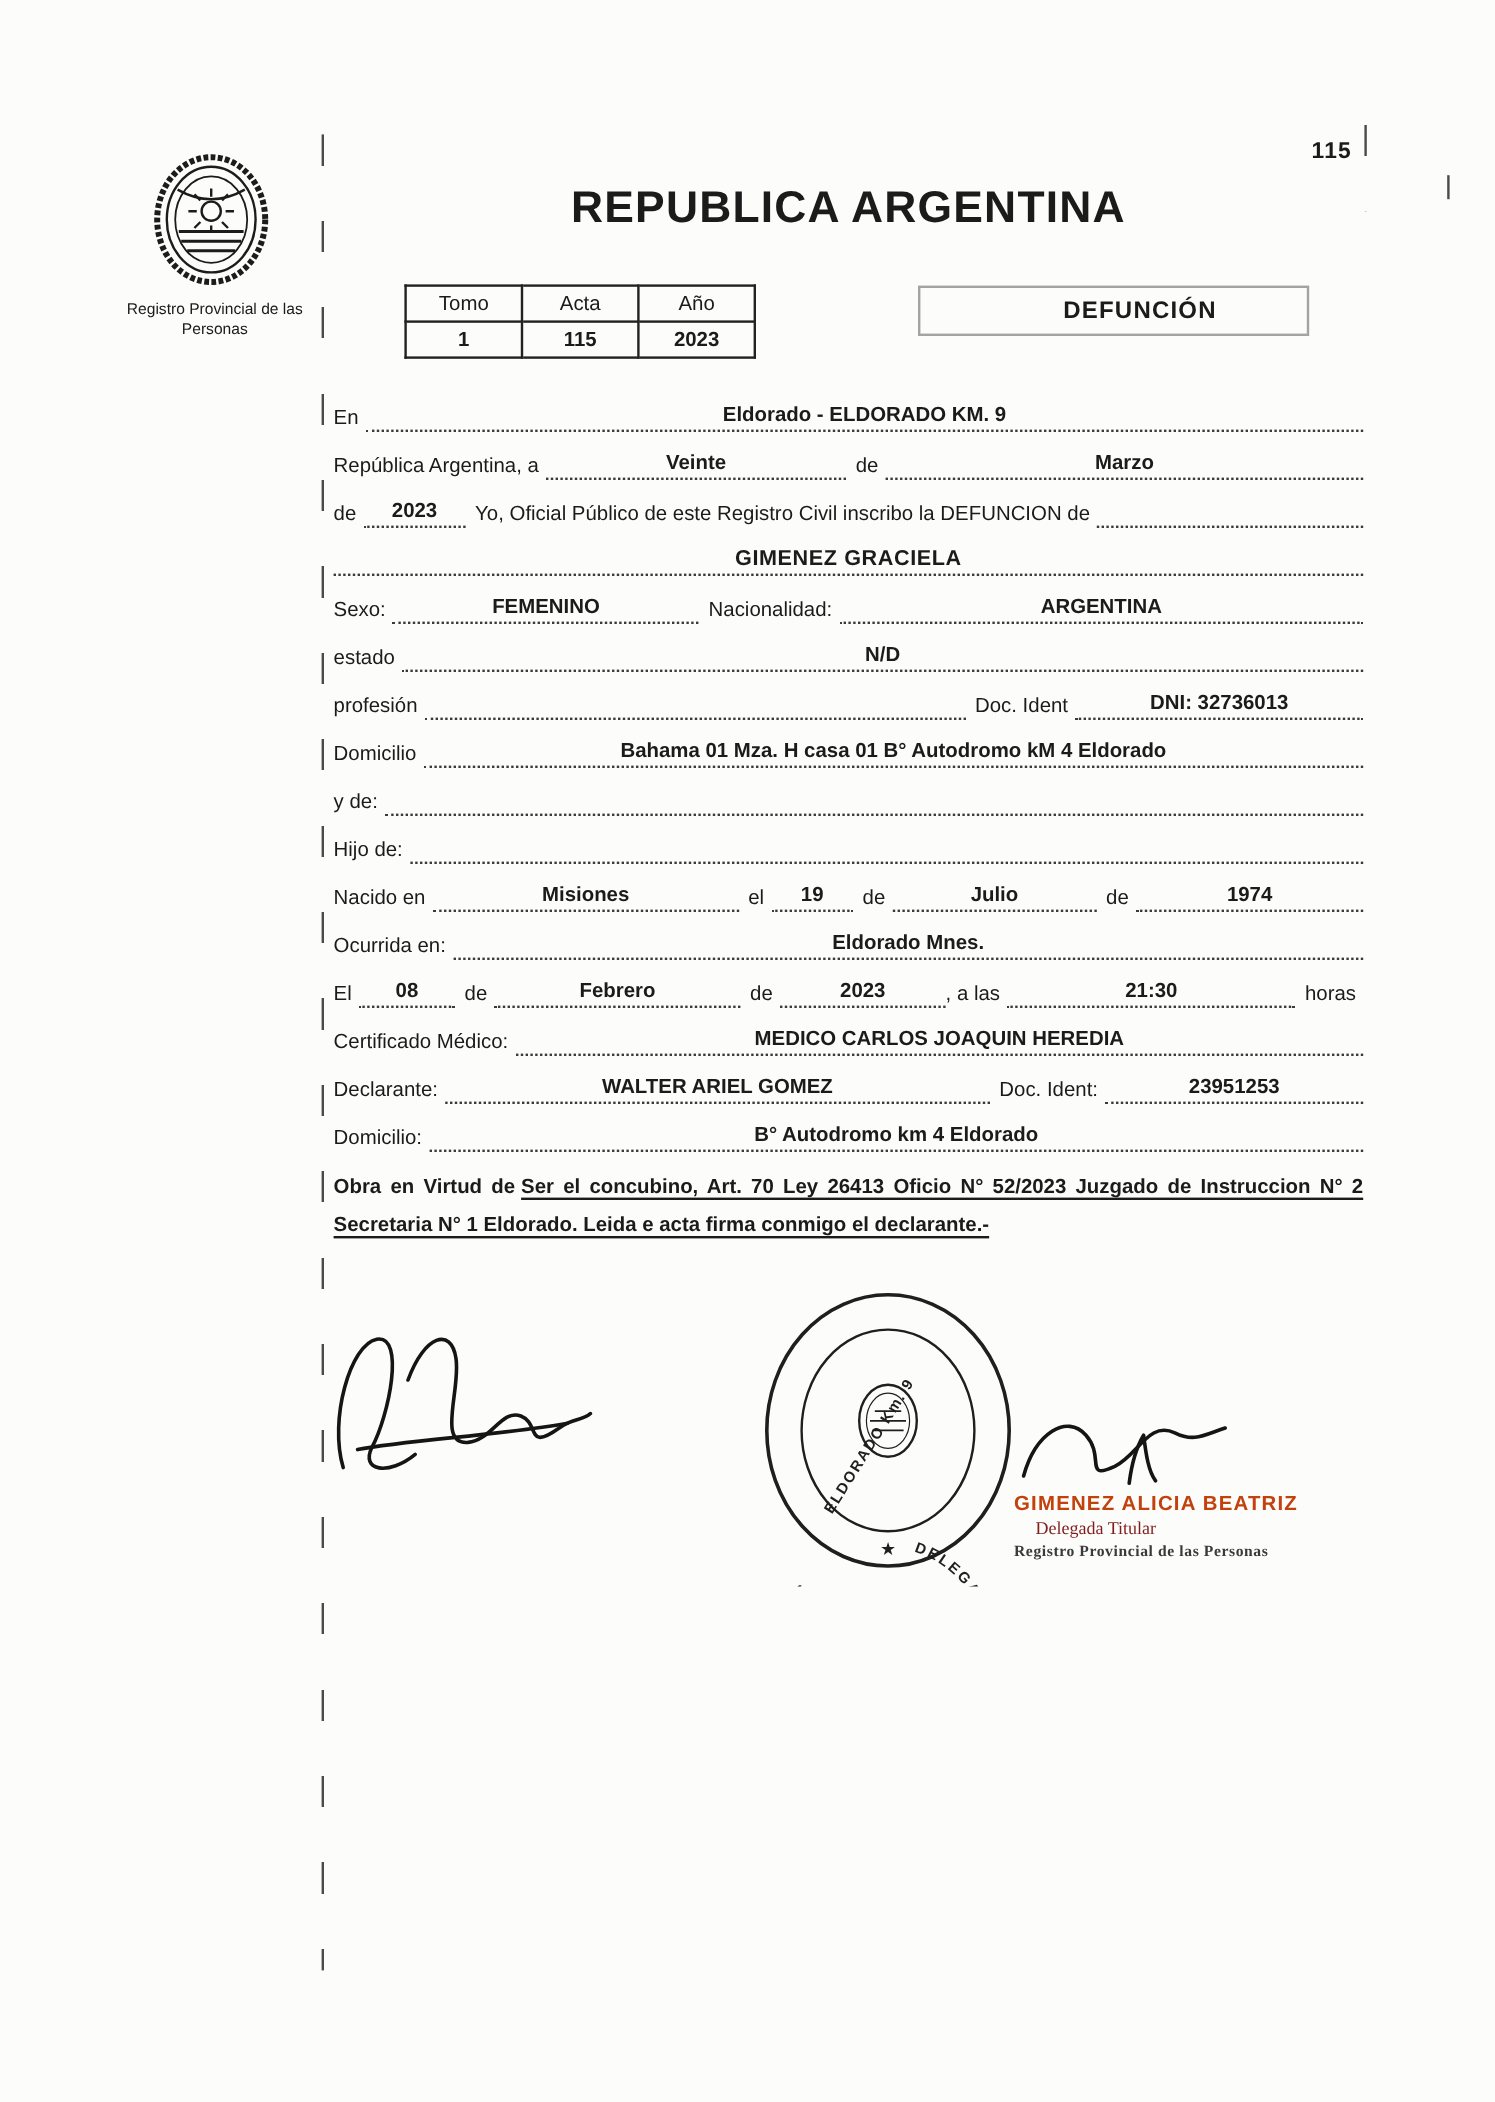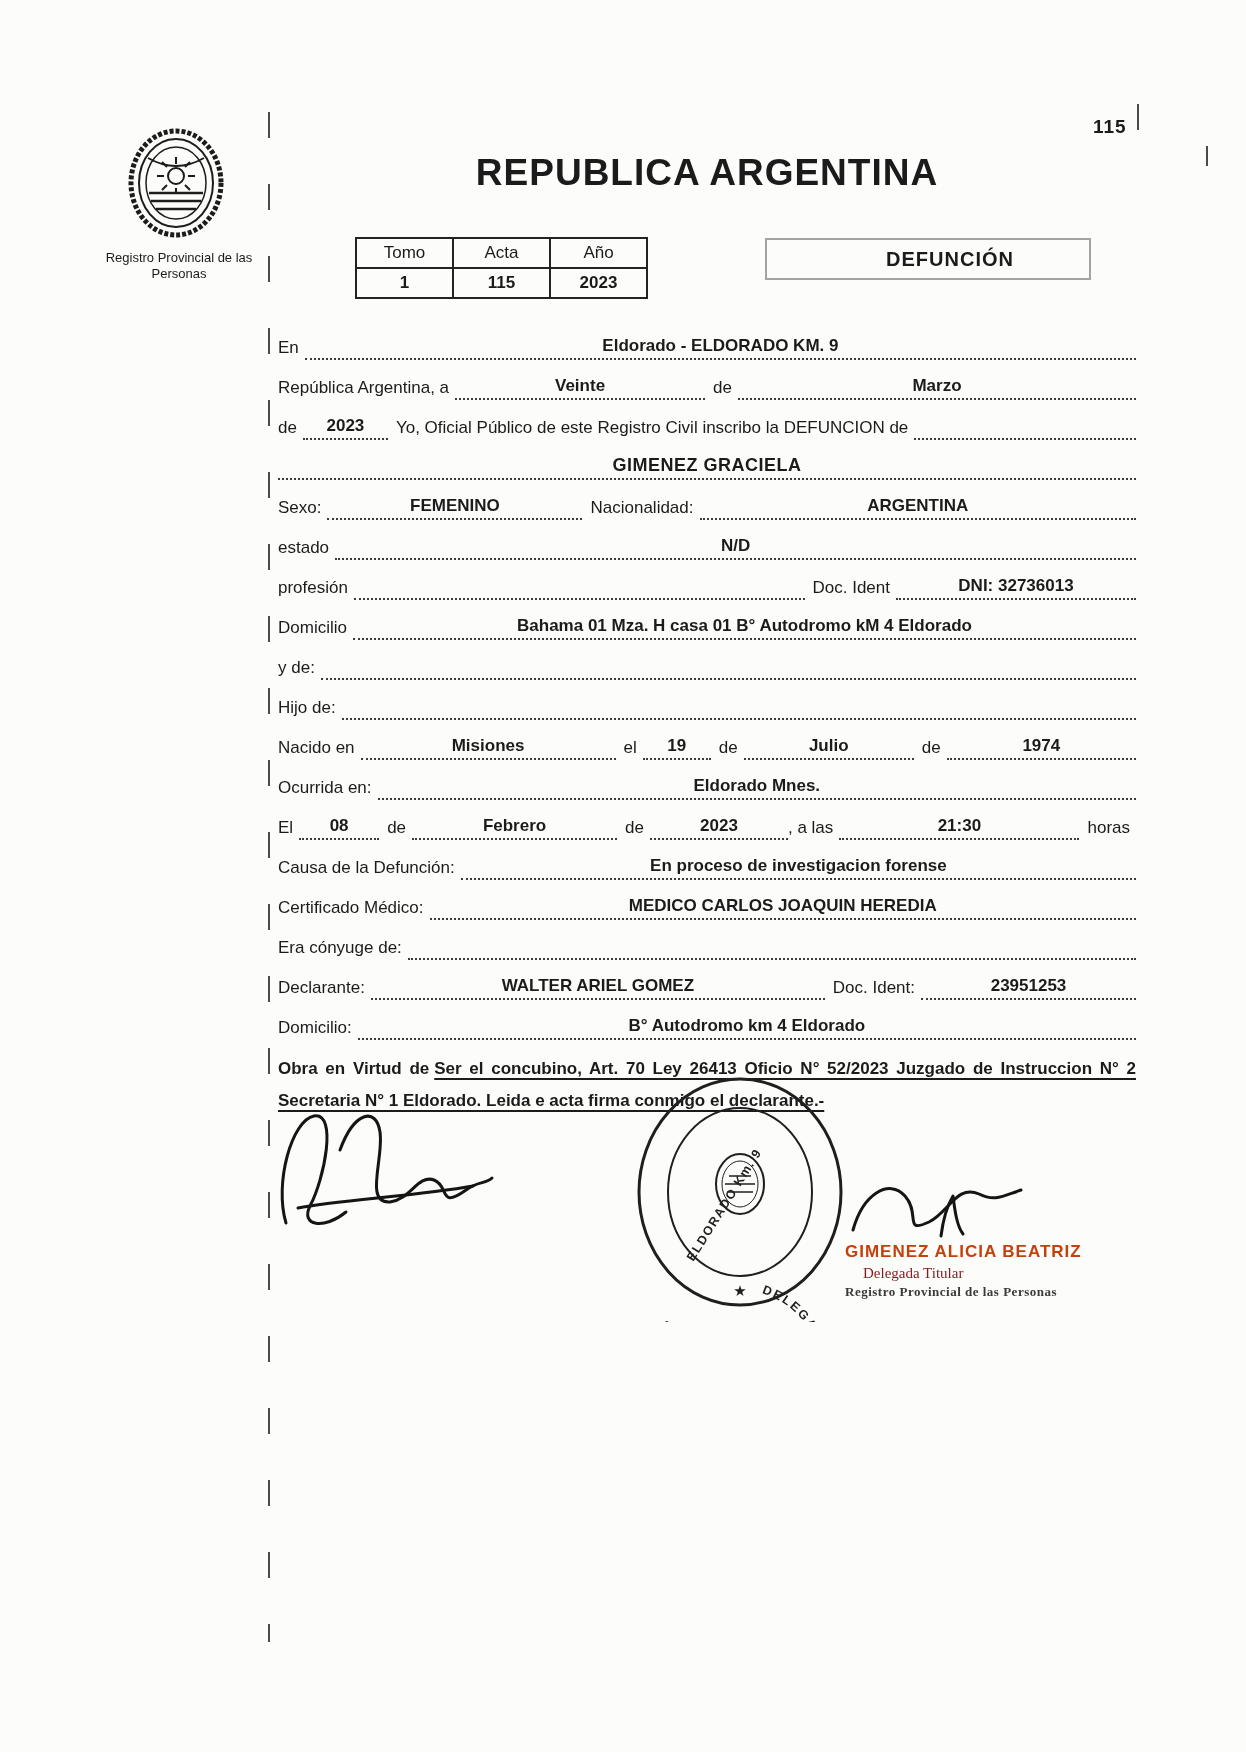--- a/index.html
+++ b/index.html
@@ -9,21 +9,21 @@
   .abs { position:absolute; }
 
   .page-number { left:1093px; top:116px; font-size:19px; font-weight:bold; letter-spacing:1px; }
   .scan-dash { width:2px; background:repeating-linear-gradient(to bottom,#4a4a4a 0 26px, transparent 26px 72px); }
 
   .title { left:278px; top:152px; width:858px; text-align:center; font-size:37px; font-weight:bold; letter-spacing:1px; }
 
   .logo-wrap { left:125px; top:126px; }
   .logo-caption { left:100px; top:250px; width:158px; text-align:center; font-size:13px; line-height:16px; }
 
-  .rec-table { left:355px; top:237px; border-collapse:collapse; }
+  .rec-table { left:337px; top:237px; border-collapse:collapse; }
   .rec-table td { border:2px solid #222; width:97px; text-align:center; font-size:17px; padding:4px 0; }
   .rec-table .val { font-weight:bold; }
 
   .def-box { left:765px; top:238px; width:326px; height:42px; border:2px solid #a3a3a3; text-align:center;
              font-weight:bold; font-size:20px; letter-spacing:1px; line-height:38px;padding-left:44px; }
 
   .form { left:278px; top:333px; width:858px; font-size:17px; }
   .row { display:flex; align-items:flex-end; margin-bottom:13px; }
   .lbl { white-space:nowrap; line-height:25px; padding-right:6px;text-align:right; }
   .pad { padding-left:8px; }
@@ -165,34 +165,26 @@
       <span class="fill" style="width:80px">08</span>
       <span class="lbl pad">de</span>
       <span class="fill" style="width:205px">Febrero</span>
       <span class="lbl pad">de</span>
       <span class="fill" style="width:138px">2023</span>
       <span class="lbl">, a las</span>
       <span class="fill grow">21:30</span>
       <span class="lbl pad">horas</span>
     </div>
 
-    <div class="row">
-      <span class="lbl">Causa de la Defunción:</span>
-      <span class="fill grow">En proceso de investigacion forense</span>
-    </div>
 
     <div class="row">
       <span class="lbl">Certificado Médico:</span>
       <span class="fill grow">MEDICO CARLOS JOAQUIN HEREDIA</span>
     </div>
 
-    <div class="row">
-      <span class="lbl">Era cónyuge de:</span>
-      <span class="fill grow"></span>
-    </div>
 
     <div class="row">
       <span class="lbl">Declarante:</span>
       <span class="fill grow">WALTER ARIEL GOMEZ</span>
       <span class="lbl pad">Doc. Ident:</span>
       <span class="fill" style="width:215px">23951253</span>
     </div>
 
     <div class="row">
       <span class="lbl">Domicilio:</span>

